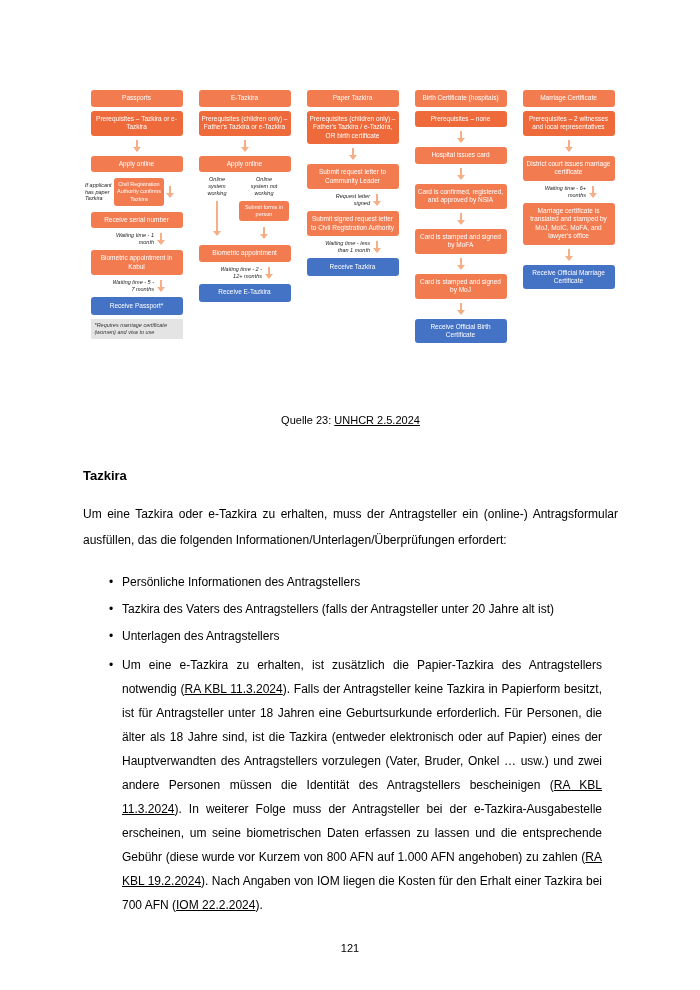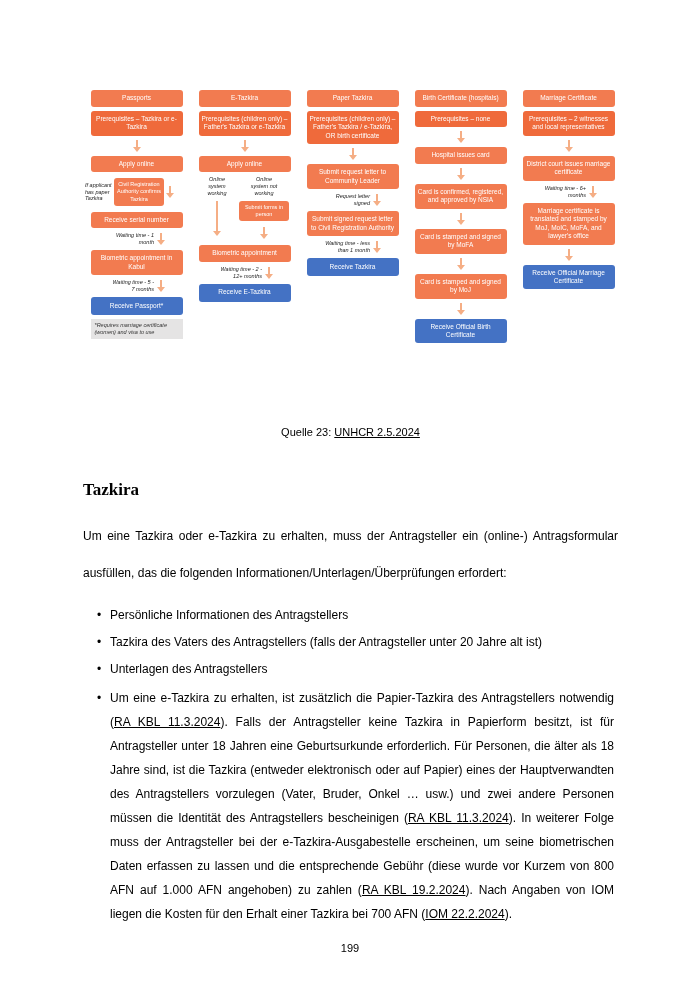--- a/index.html
+++ b/index.html
@@ -25,26 +25,26 @@
   .noterow .note{width:46px;text-align:right;}
   .siderow{display:flex;align-items:center;gap:2px;margin:2px 0;align-self:flex-start;}
   .siderow .note{width:27px;text-align:left;}
   .branchrow{display:flex;gap:5px;margin:2px 0;align-items:flex-start;}
   .branchcol{display:flex;flex-direction:column;align-items:center;gap:2px;}
   .branchcol .note{text-align:center;width:34px;}
   .footnote{width:92px;background:#E5E4E4;color:#333;font-size:5.5px;font-style:italic;
             padding:3px 4px;box-sizing:border-box;margin-top:2px;line-height:1.3;text-align:left;}
 
   
-  .content{position:absolute;left:83px;top:426px;width:535px;}
+  .content{position:absolute;left:83px;top:414px;width:535px;}
   .source-line{text-align:center;font-size:11px;margin-bottom:42px;}
   .ref-link{text-decoration:underline;color:#000;cursor:pointer;}
-  .section-title{font-size:17px;font-weight:bold;margin:0 0 18px 0;font-family:Liberation Serif, serif;}
-  .intro{font-size:12px;line-height:37px;text-align:justify;margin:0 0 10px 0;}
-  ul.bullets{list-style:none;margin:4px;padding:0 0 0 10px;}
+  .section-title{font-size:13px;font-weight:bold;margin:0 0 18px 0;}
+  .intro{font-size:12px;line-height:26px;text-align:justify;margin:0 0 10px 0;}
+  ul.bullets{list-style:none;margin:16px;padding:0 0 0 10px;}
   ul.bullets li{position:relative;padding-left:13px;font-size:12px;line-height:26px;margin-bottom:1px;}
   ul.bullets li::before{content:"\2022";position:absolute;left:0;}
   ul.bullets li.long{line-height:24px;text-align:justify;margin-top:4px;}
   .pageno{position:absolute;left:0;width:100%;bottom:36px;text-align:center;font-size:11px;}
 </style>
 </head>
 <body>
 
 <div class="page">
 
@@ -217,15 +217,15 @@
       <li>Persönliche Informationen des Antragstellers</li>
       <li>Tazkira des Vaters des Antragstellers (falls der Antragsteller unter 20 Jahre alt ist)</li>
       <li>Unterlagen des Antragstellers</li>
       <li class="long">
         <span>Um eine e-Tazkira zu erhalten, ist zusätzlich die Papier-Tazkira des Antragstellers notwendig (</span><span class="ref-link">RA KBL 11.3.2024</span><span>). Falls der Antragsteller keine Tazkira in Papierform besitzt, ist für Antragsteller unter 18 Jahren eine Geburtsurkunde erforderlich. Für Personen, die älter als 18 Jahre sind, ist die Tazkira (entweder elektronisch oder auf Papier) eines der Hauptverwandten des Antragstellers vorzulegen (Vater, Bruder, Onkel … usw.) und zwei andere Personen müssen die Identität des Antragstellers bescheinigen (</span><span class="ref-link">RA KBL 11.3.2024</span><span>). In weiterer Folge muss der Antragsteller bei der e-Tazkira-Ausgabestelle erscheinen, um seine biometrischen Daten erfassen zu lassen und die entsprechende Gebühr (diese wurde vor Kurzem von 800 AFN auf 1.000 AFN angehoben) zu zahlen (</span><span class="ref-link">RA KBL 19.2.2024</span><span>). Nach Angaben von IOM liegen die Kosten für den Erhalt einer Tazkira bei 700 AFN (</span><span class="ref-link">IOM 22.2.2024</span><span>).</span>
       </li>
     </ul>
 
   </div>
 
-  <div class="pageno">199</div>
+  <div class="pageno">121</div>
 
 </div>
 
 </body></html>

